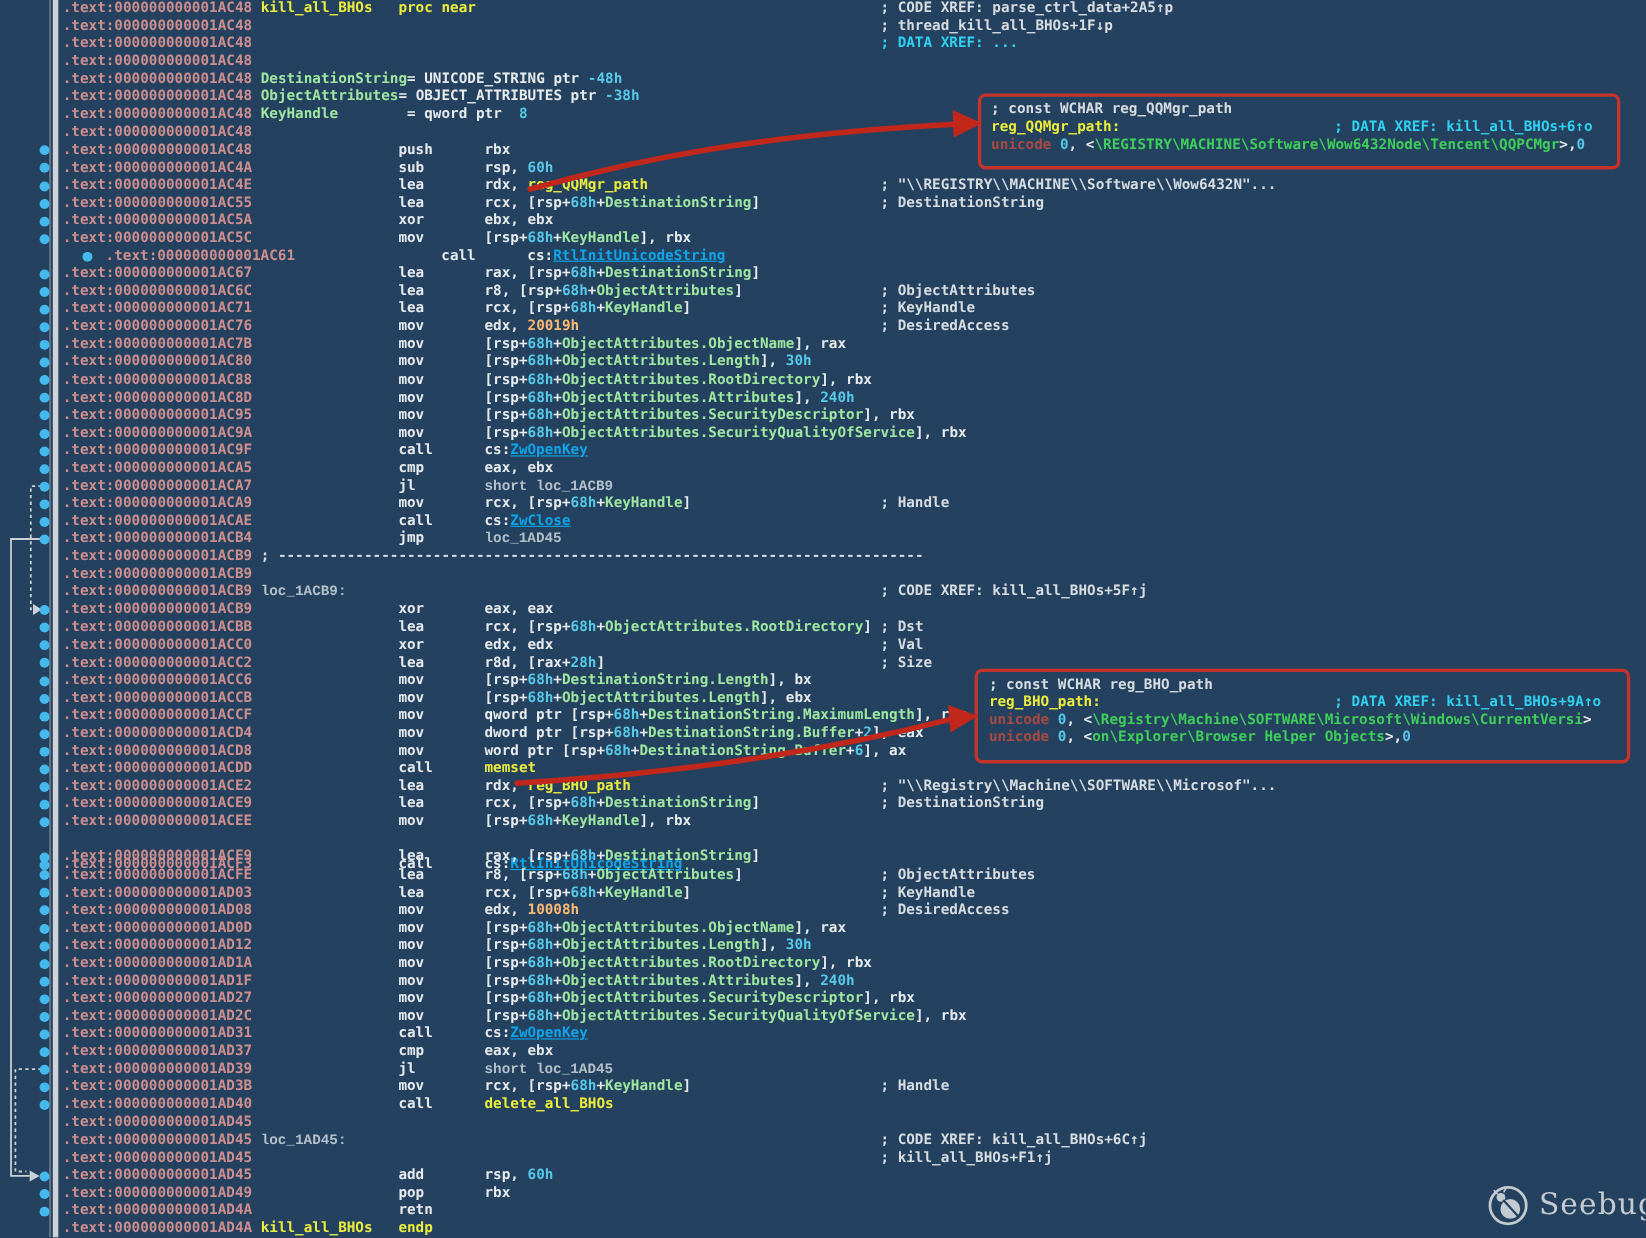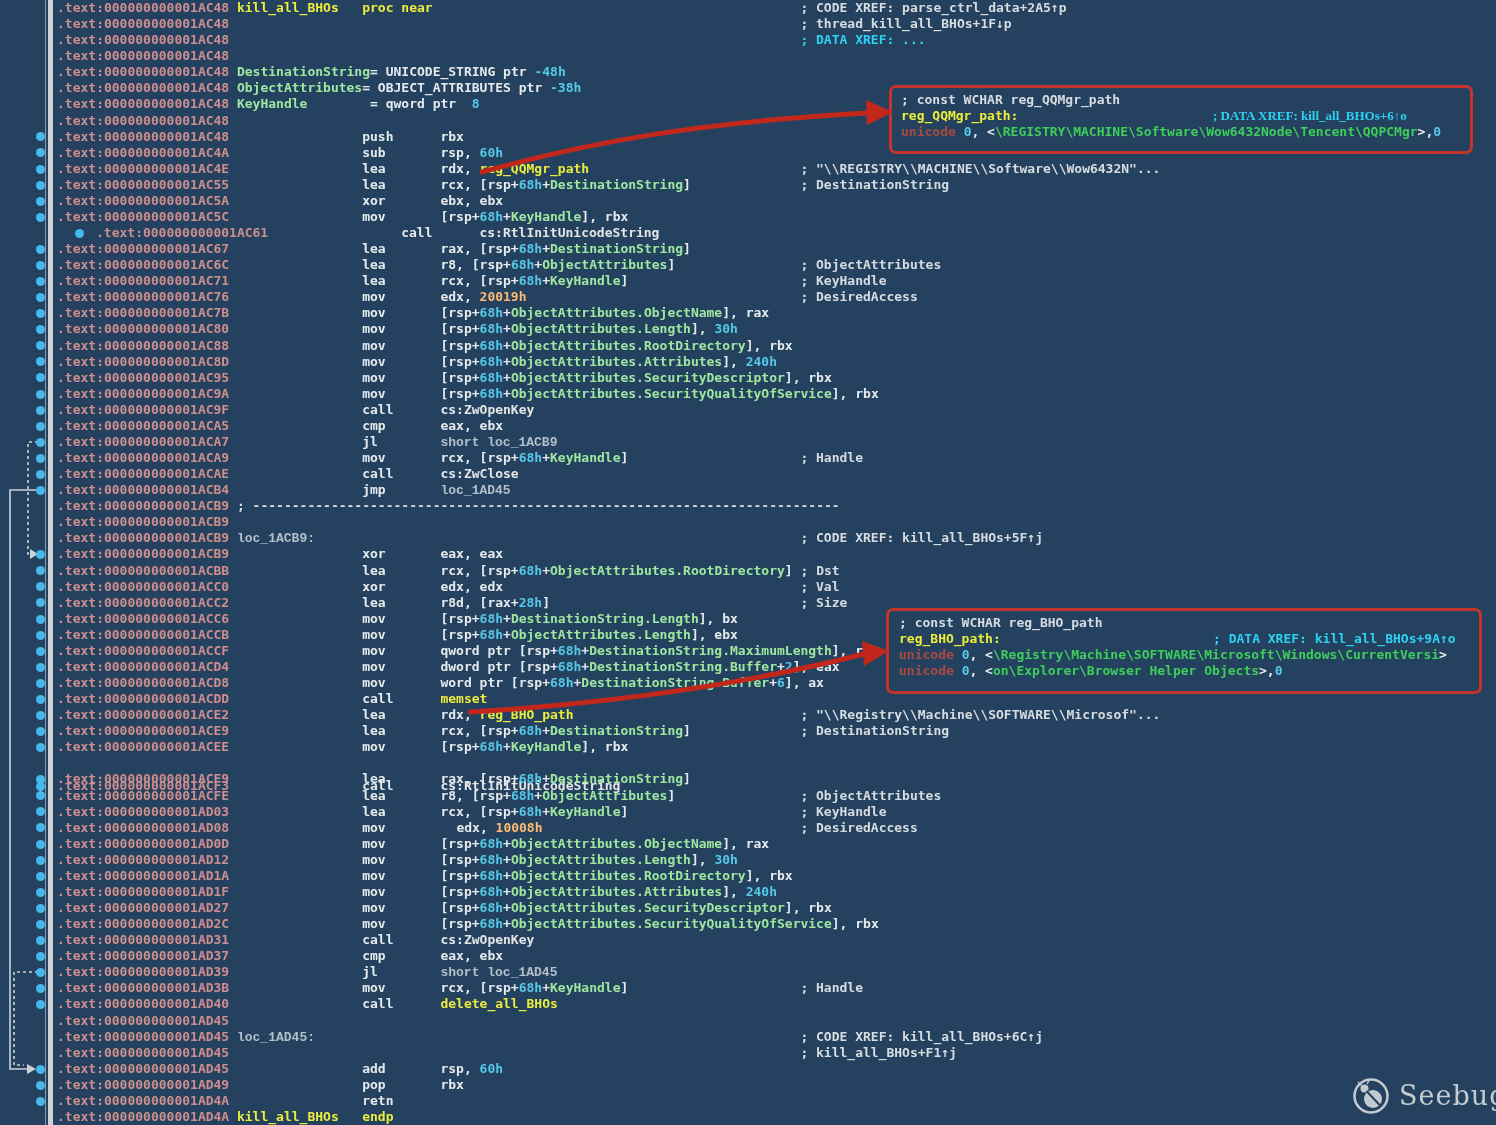--- a/index.html
+++ b/index.html
@@ -14,21 +14,21 @@
   .line span{white-space:pre;}
   .addr{position:absolute;left:57px;top:0;color:#cf8e8e;}
   .grp{position:absolute;top:0;}
   .bp{position:absolute;left:35.5px;top:3.8px;width:9px;height:9px;border-radius:50%;background:#45b9ec;z-index:3;}
   .f-y{color:#ecec3d;}
   .f-w{color:#e6eaed;}
   .f-g{color:#9fe7a0;}
   .f-s{color:#3ecf5a;}
   .f-n{color:#56c8e8;}
   .f-o{color:#fdba74;}
-  .f-m{color:#e5e5e5;}
+  .f-m{color:#0ea5e9;text-decoration:underline;}
   .f-c{color:#2fd1f2;}
   .f-t{color:#d7dce1;}
   .f-d{color:#b3bfc9;font-family:Liberation Mono, monospace;}
   .f-u{color:#a84a42;}
   .sep{position:absolute;top:0;height:1125px;z-index:1;}
   #sepA{left:45px;width:1px;background:#8a99a8;}
   #sepB{left:48px;width:5px;background:#ced3d7;}
   #jumpsvg{position:absolute;left:0;top:0;z-index:1;pointer-events:none;}
   .jl{fill:none;stroke:#ccd1d5;stroke-width:1.6;}
   .dash{stroke-dasharray:3 3;}
@@ -106,21 +106,21 @@
     <div class="line" style="top: 658.93px;"><span class="addr">.text:000000000001ACD4</span><span class="bp"></span><span class="grp" style="left: 362.18px;"><span class="f-w">mov</span></span><span class="grp" style="left: 440.43px;"><span class="f-w">dword ptr [rsp+</span><span class="f-n">68h</span><span class="f-w">+</span><span class="f-g">DestinationString.Buffer</span><span class="f-w">+</span><span class="f-n">2</span><span class="f-w">], eax</span></span></div>
     <div class="line" style="top: 675px;"><span class="addr">.text:000000000001ACD8</span><span class="bp"></span><span class="grp" style="left: 362.18px;"><span class="f-w">mov</span></span><span class="grp" style="left: 440.43px;"><span class="f-w">word ptr [rsp+</span><span class="f-n">68h</span><span class="f-w">+</span><span class="f-g">DestinationString.Buffer</span><span class="f-w">+</span><span class="f-n">6</span><span class="f-w">], ax</span></span></div>
     <div class="line" style="top: 691.07px;"><span class="addr">.text:000000000001ACDD</span><span class="bp"></span><span class="grp" style="left: 362.18px;"><span class="f-w">call</span></span><span class="grp" style="left: 440.43px;"><span class="f-y">memset</span></span></div>
     <div class="line" style="top: 707.14px;"><span class="addr">.text:000000000001ACE2</span><span class="bp"></span><span class="grp" style="left: 362.18px;"><span class="f-w">lea</span></span><span class="grp" style="left: 440.43px;"><span class="f-w">rdx, </span><span class="f-y">reg_BHO_path</span></span><span class="grp" style="left: 800.39px;"><span class="f-t">; "\\Registry\\Machine\\SOFTWARE\\Microsof"...</span></span></div>
     <div class="line" style="top: 723.21px;"><span class="addr">.text:000000000001ACE9</span><span class="bp"></span><span class="grp" style="left: 362.18px;"><span class="f-w">lea</span></span><span class="grp" style="left: 440.43px;"><span class="f-w">rcx, [rsp+</span><span class="f-n">68h</span><span class="f-w">+</span><span class="f-g">DestinationString</span><span class="f-w">]</span></span><span class="grp" style="left: 800.39px;"><span class="f-t">; DestinationString</span></span></div>
     <div class="line" style="top: 739.29px;"><span class="addr">.text:000000000001ACEE</span><span class="bp"></span><span class="grp" style="left: 362.18px;"><span class="f-w">mov</span></span><span class="grp" style="left: 440.43px;"><span class="f-w">[rsp+</span><span class="f-n">68h</span><span class="f-w">+</span><span class="f-g">KeyHandle</span><span class="f-w">], rbx</span></span></div>
     <div class="line" style="top: 778px;"><span class="addr">.text:000000000001ACF3</span><span class="bp"></span><span class="grp" style="left: 362.18px;"><span class="f-w">call</span></span><span class="grp" style="left: 440.43px;"><span class="f-w">cs:</span><span class="f-m">RtlInitUnicodeString</span></span></div>
     <div class="line" style="top: 771.43px;"><span class="addr">.text:000000000001ACF9</span><span class="bp"></span><span class="grp" style="left: 362.18px;"><span class="f-w">lea</span></span><span class="grp" style="left: 440.43px;"><span class="f-w">rax, [rsp+</span><span class="f-n">68h</span><span class="f-w">+</span><span class="f-g">DestinationString</span><span class="f-w">]</span></span></div>
     <div class="line" style="top: 787.5px;"><span class="addr">.text:000000000001ACFE</span><span class="bp"></span><span class="grp" style="left: 362.18px;"><span class="f-w">lea</span></span><span class="grp" style="left: 440.43px;"><span class="f-w">r8, [rsp+</span><span class="f-n">68h</span><span class="f-w">+</span><span class="f-g">ObjectAttributes</span><span class="f-w">]</span></span><span class="grp" style="left: 800.39px;"><span class="f-t">; ObjectAttributes</span></span></div>
     <div class="line" style="top: 803.57px;"><span class="addr">.text:000000000001AD03</span><span class="bp"></span><span class="grp" style="left: 362.18px;"><span class="f-w">lea</span></span><span class="grp" style="left: 440.43px;"><span class="f-w">rcx, [rsp+</span><span class="f-n">68h</span><span class="f-w">+</span><span class="f-g">KeyHandle</span><span class="f-w">]</span></span><span class="grp" style="left: 800.39px;"><span class="f-t">; KeyHandle</span></span></div>
-    <div class="line" style="top: 819.64px;"><span class="addr">.text:000000000001AD08</span><span class="bp"></span><span class="grp" style="left: 362.18px;"><span class="f-w">mov</span></span><span class="grp" style="left: 440.43px; margin-left: 16px;"><span class="f-w">edx, </span><span class="f-o">10008h</span></span><span class="grp" style="left: 800.39px;"><span class="f-t">; DesiredAccess</span></span></div>
+    <div class="line" style="top: 819.64px;"><span class="addr">.text:000000000001AD08</span><span class="bp"></span><span class="grp" style="left: 362.18px;"><span class="f-w">mov</span></span><span class="grp" style="left: 440.43px;"><span class="f-w">edx, </span><span class="f-o">10008h</span></span><span class="grp" style="left: 800.39px;"><span class="f-t">; DesiredAccess</span></span></div>
     <div class="line" style="top: 835.71px;"><span class="addr">.text:000000000001AD0D</span><span class="bp"></span><span class="grp" style="left: 362.18px;"><span class="f-w">mov</span></span><span class="grp" style="left: 440.43px;"><span class="f-w">[rsp+</span><span class="f-n">68h</span><span class="f-w">+</span><span class="f-g">ObjectAttributes.ObjectName</span><span class="f-w">], rax</span></span></div>
     <div class="line" style="top: 851.79px;"><span class="addr">.text:000000000001AD12</span><span class="bp"></span><span class="grp" style="left: 362.18px;"><span class="f-w">mov</span></span><span class="grp" style="left: 440.43px;"><span class="f-w">[rsp+</span><span class="f-n">68h</span><span class="f-w">+</span><span class="f-g">ObjectAttributes.Length</span><span class="f-w">], </span><span class="f-n">30h</span></span></div>
     <div class="line" style="top: 867.86px;"><span class="addr">.text:000000000001AD1A</span><span class="bp"></span><span class="grp" style="left: 362.18px;"><span class="f-w">mov</span></span><span class="grp" style="left: 440.43px;"><span class="f-w">[rsp+</span><span class="f-n">68h</span><span class="f-w">+</span><span class="f-g">ObjectAttributes.RootDirectory</span><span class="f-w">], rbx</span></span></div>
     <div class="line" style="top: 883.93px;"><span class="addr">.text:000000000001AD1F</span><span class="bp"></span><span class="grp" style="left: 362.18px;"><span class="f-w">mov</span></span><span class="grp" style="left: 440.43px;"><span class="f-w">[rsp+</span><span class="f-n">68h</span><span class="f-w">+</span><span class="f-g">ObjectAttributes.Attributes</span><span class="f-w">], </span><span class="f-n">240h</span></span></div>
     <div class="line" style="top: 900px;"><span class="addr">.text:000000000001AD27</span><span class="bp"></span><span class="grp" style="left: 362.18px;"><span class="f-w">mov</span></span><span class="grp" style="left: 440.43px;"><span class="f-w">[rsp+</span><span class="f-n">68h</span><span class="f-w">+</span><span class="f-g">ObjectAttributes.SecurityDescriptor</span><span class="f-w">], rbx</span></span></div>
     <div class="line" style="top: 916.07px;"><span class="addr">.text:000000000001AD2C</span><span class="bp"></span><span class="grp" style="left: 362.18px;"><span class="f-w">mov</span></span><span class="grp" style="left: 440.43px;"><span class="f-w">[rsp+</span><span class="f-n">68h</span><span class="f-w">+</span><span class="f-g">ObjectAttributes.SecurityQualityOfService</span><span class="f-w">], rbx</span></span></div>
     <div class="line" style="top: 932.14px;"><span class="addr">.text:000000000001AD31</span><span class="bp"></span><span class="grp" style="left: 362.18px;"><span class="f-w">call</span></span><span class="grp" style="left: 440.43px;"><span class="f-w">cs:</span><span class="f-m">ZwOpenKey</span></span></div>
     <div class="line" style="top: 948.21px;"><span class="addr">.text:000000000001AD37</span><span class="bp"></span><span class="grp" style="left: 362.18px;"><span class="f-w">cmp</span></span><span class="grp" style="left: 440.43px;"><span class="f-w">eax, ebx</span></span></div>
     <div class="line" style="top: 964.29px;"><span class="addr">.text:000000000001AD39</span><span class="bp"></span><span class="grp" style="left: 362.18px;"><span class="f-w">jl</span></span><span class="grp" style="left: 440.43px;"><span class="f-d">short loc_1AD45</span></span></div>
     <div class="line" style="top: 980.36px;"><span class="addr">.text:000000000001AD3B</span><span class="bp"></span><span class="grp" style="left: 362.18px;"><span class="f-w">mov</span></span><span class="grp" style="left: 440.43px;"><span class="f-w">rcx, [rsp+</span><span class="f-n">68h</span><span class="f-w">+</span><span class="f-g">KeyHandle</span><span class="f-w">]</span></span><span class="grp" style="left: 800.39px;"><span class="f-t">; Handle</span></span></div>
@@ -131,21 +131,21 @@
     <div class="line" style="top: 1060.71px;"><span class="addr">.text:000000000001AD45</span><span class="bp"></span><span class="grp" style="left: 362.18px;"><span class="f-w">add</span></span><span class="grp" style="left: 440.43px;"><span class="f-w">rsp, </span><span class="f-n">60h</span></span></div>
     <div class="line" style="top: 1076.79px;"><span class="addr">.text:000000000001AD49</span><span class="bp"></span><span class="grp" style="left: 362.18px;"><span class="f-w">pop</span></span><span class="grp" style="left: 440.43px;"><span class="f-w">rbx</span></span></div>
     <div class="line" style="top: 1092.86px;"><span class="addr">.text:000000000001AD4A</span><span class="bp"></span><span class="grp" style="left: 362.18px;"><span class="f-w">retn</span></span></div>
     <div class="line" style="top: 1108.93px;"><span class="addr">.text:000000000001AD4A</span><span class="grp" style="left: 236.98px;"><span class="f-y">kill_all_BHOs</span></span><span class="grp" style="left: 362.18px;"><span class="f-y">endp</span></span></div>
   </div>
 
 <div class="anno-box" id="box1"></div>
 <div class="anno-box" id="box2"></div>
 <div id="overlay">
     <div class="orow" style="top: 92px;"><span class="grp" style="left: 901px;"><span class="f-t">; const WCHAR reg_QQMgr_path</span></span></div>
-    <div class="orow" style="top: 108px;"><span class="grp" style="left: 901px;"><span class="f-y">reg_QQMgr_path:</span></span><span class="grp" style="left: 1213px; font-family: Liberation Serif, serif;"><span class="f-c">; DATA XREF: kill_all_BHOs+6↑o</span></span></div>
+    <div class="orow" style="top: 108px;"><span class="grp" style="left: 901px;"><span class="f-y">reg_QQMgr_path:</span></span><span class="grp" style="left: 1213px;"><span class="f-c">; DATA XREF: kill_all_BHOs+6↑o</span></span></div>
     <div class="orow" style="top: 124px;"><span class="grp" style="left: 901px;"><span class="f-u">unicode </span><span class="f-n">0</span><span class="f-w">, &lt;</span><span class="f-s">\REGISTRY\MACHINE\Software\Wow6432Node\Tencent\QQPCMgr</span><span class="f-w">&gt;,</span><span class="f-n">0</span></span></div>
     <div class="orow" style="top: 615px;"><span class="grp" style="left: 899px;"><span class="f-t">; const WCHAR reg_BHO_path</span></span></div>
     <div class="orow" style="top: 631px;"><span class="grp" style="left: 899px;"><span class="f-y">reg_BHO_path:</span></span><span class="grp" style="left: 1213px;"><span class="f-c">; DATA XREF: kill_all_BHOs+9A↑o</span></span></div>
     <div class="orow" style="top: 647px;"><span class="grp" style="left: 899px;"><span class="f-u">unicode </span><span class="f-n">0</span><span class="f-w">, &lt;</span><span class="f-s">\Registry\Machine\SOFTWARE\Microsoft\Windows\CurrentVersi</span><span class="f-w">&gt;</span></span></div>
     <div class="orow" style="top: 663px;"><span class="grp" style="left: 899px;"><span class="f-u">unicode </span><span class="f-n">0</span><span class="f-w">, &lt;</span><span class="f-s">on\Explorer\Browser Helper Objects</span><span class="f-w">&gt;,</span><span class="f-n">0</span></span></div>
   </div>
 
 <svg id="redsvg" width="1496" height="1125">
   <path class="ra" d="M482 172 C590 142 700 122 868 113"></path>
   <polygon class="rh" points="866,100 893,112 867,125"></polygon>

